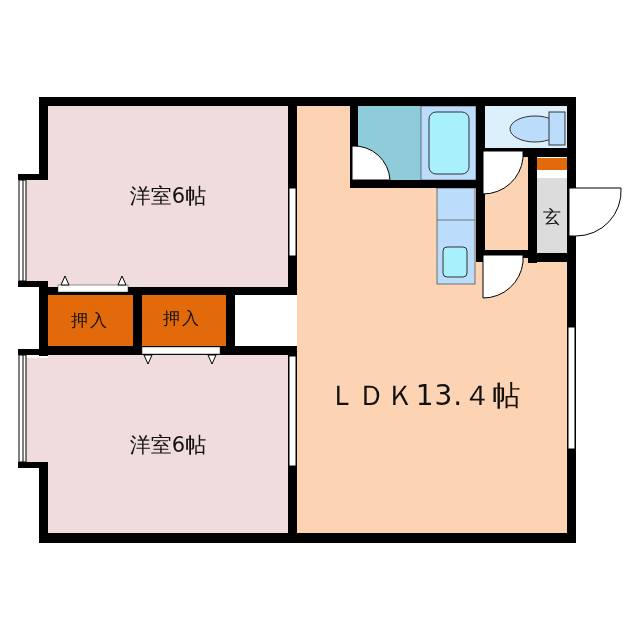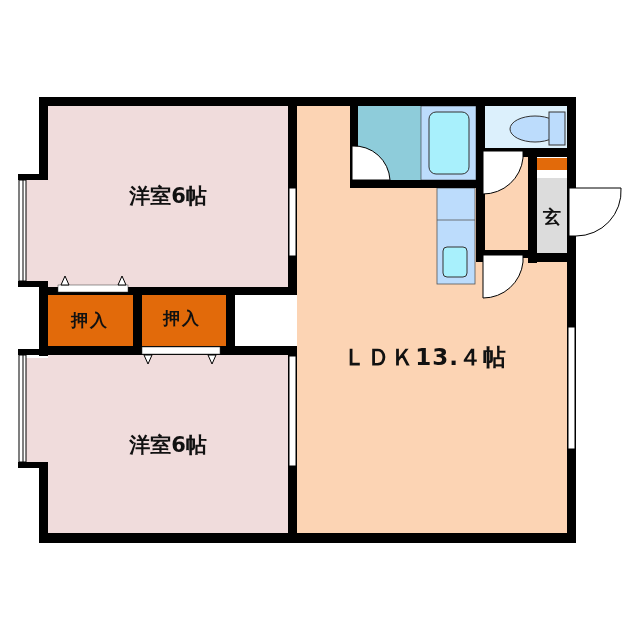--- a/index.html
+++ b/index.html
@@ -1,20 +1,20 @@
 <!DOCTYPE html>
 <html><head>
 <meta charset="utf-8">
 <style>
   html,body{margin:0;padding:0;background:#ffffff;}
   body{width:640px;height:640px;position:relative;overflow:hidden;font-family:"DejaVu Sans","Liberation Sans",sans-serif;}
   #plan{position:absolute;left:0;top:0;width:640px;height:640px;}
-  .lbl{position:absolute;color:#111;white-space:nowrap;transform:translate(-50%,-50%);font-family:"DejaVu Sans","Liberation Sans",sans-serif;font-weight:bold;}
+  .lbl{position:absolute;color:#111;white-space:nowrap;transform:translate(-50%,-50%);font-family:"DejaVu Sans","Liberation Sans",sans-serif;}
   .lbl-room{font-size:21px;}
-  .lbl-ldk{font-size:23px;letter-spacing:1px;}
+  .lbl-ldk{font-size:28px;letter-spacing:1px;margin-top:39px;}
   .lbl-closet{font-size:17px;letter-spacing:2px;text-align:right;}
   .lbl-entry{font-size:18px;}
 </style>
 </head>
 <body>
 
 <svg id="plan" viewBox="0 0 640 640" xmlns="http://www.w3.org/2000/svg">
 
   <rect x="48" y="106" width="241" height="183" fill="#F0DCDC"></rect>
   <rect x="20" y="179" width="28" height="103" fill="#F0DCDC"></rect>

